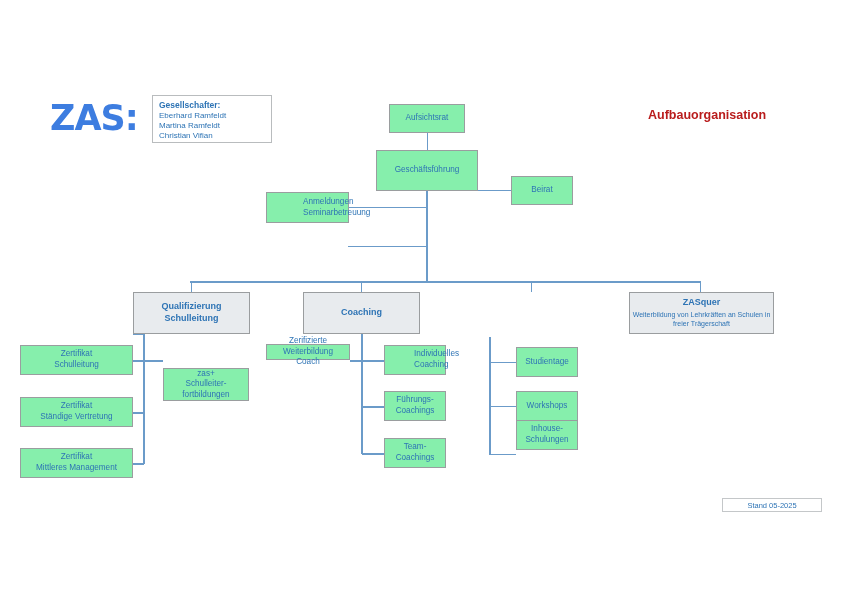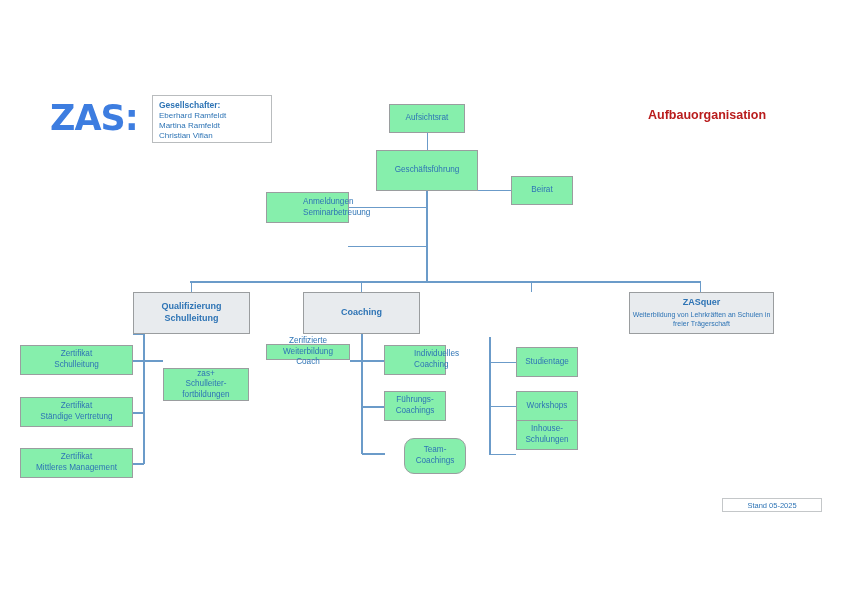--- a/index.html
+++ b/index.html
@@ -260,21 +260,21 @@
     </div>
   </div>
 
   <div class="node" style="left:384px; top:391px; width:62px; height:30px;">
     <div class="inner">
       <span>Führungs-</span><br>
       <span>Coachings</span>
     </div>
   </div>
 
-  <div class="node" style="left:404px; top:438px; width:62px; height:36px;border-radius:10px;">
+  <div class="node" style="left:384px; top:438px; width:62px; height:30px;">
     <div class="inner">
       <span>Team-</span><br>
       <span>Coachings</span>
     </div>
   </div>
 
   <div class="node" style="left:516px; top:347px; width:62px; height:30px;">
     <div class="inner">Studientage</div>
   </div>
 

